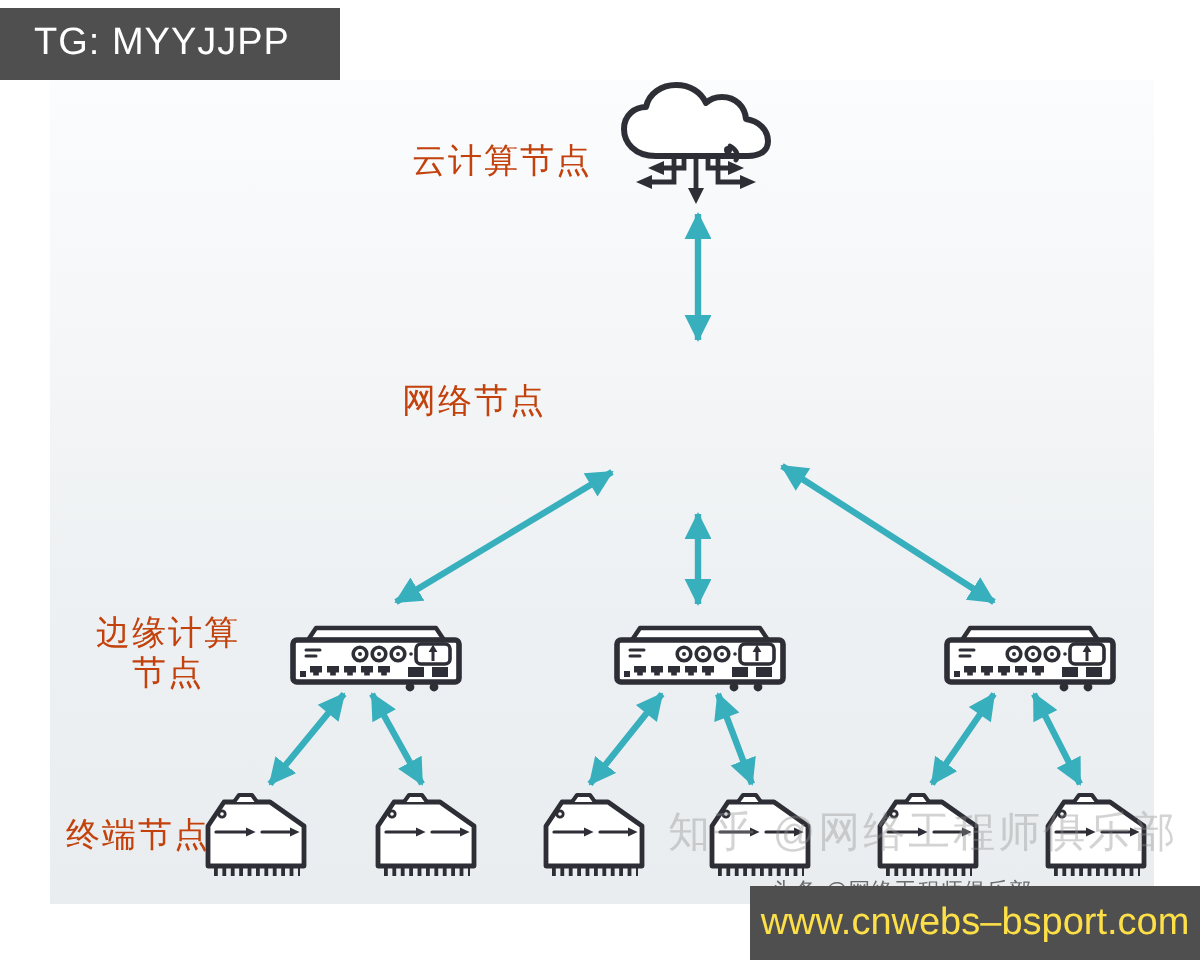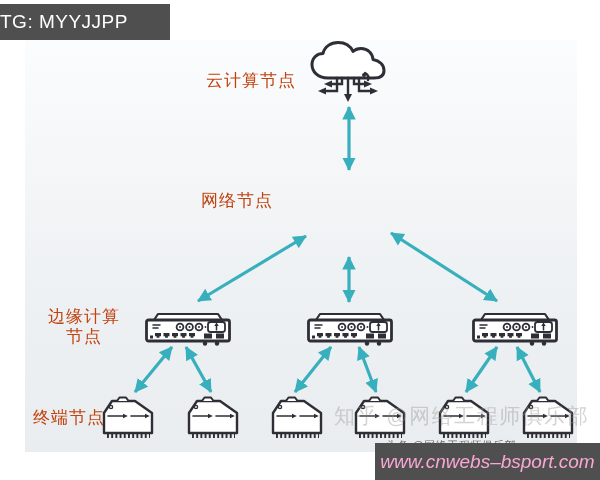--- a/index.html
+++ b/index.html
@@ -16,24 +16,24 @@
 
   .icon { position:absolute; color:var(--outline,#2e2e36); line-height:0; }
   .node { position:absolute; color:var(--outline,#2e2e36); line-height:0; }
 
   .lbl { position:absolute; color:#c2410c; font-weight:400; font-size:17px;
     white-space:nowrap; letter-spacing:1px; }
   .lbl.two { line-height:20px; }
 
   .banner-top { position:absolute; left:0; top:4px; width:170px; height:36px;
     background:var(--bannerbg,#4f4f4f); color:#fff; font-size:19px; line-height:36px;
-    letter-spacing:.5px; z-index:30; }
+    padding-left:17px; letter-spacing:.5px; z-index:30; }
   .banner-bottom { position:absolute; left:375px; top:443px; width:225px; height:37px;
-    background:var(--bannerbg,#4f4f4f); color:#f9a8d4; font-size:19px; line-height:37px;
-    text-align:center; z-index:30;font-style:italic; }
+    background:var(--bannerbg,#4f4f4f); color:#fde047; font-size:19px; line-height:37px;
+    text-align:center; z-index:30; }
 
   .wm-faint { position:absolute; left:334px; top:402px; color:rgba(145,145,145,.40);
     font-size:21px; letter-spacing:1.5px; z-index:20; white-space:nowrap; }
   .wm-main { position:absolute; left:386px; top:410px; color:rgba(85,85,85,.85);
     font-size:11px; font-weight:400; letter-spacing:.5px; z-index:21; white-space:nowrap;margin-top:28px; }
 </style>
 </head>
 <body>
 
 <div class="stage">

